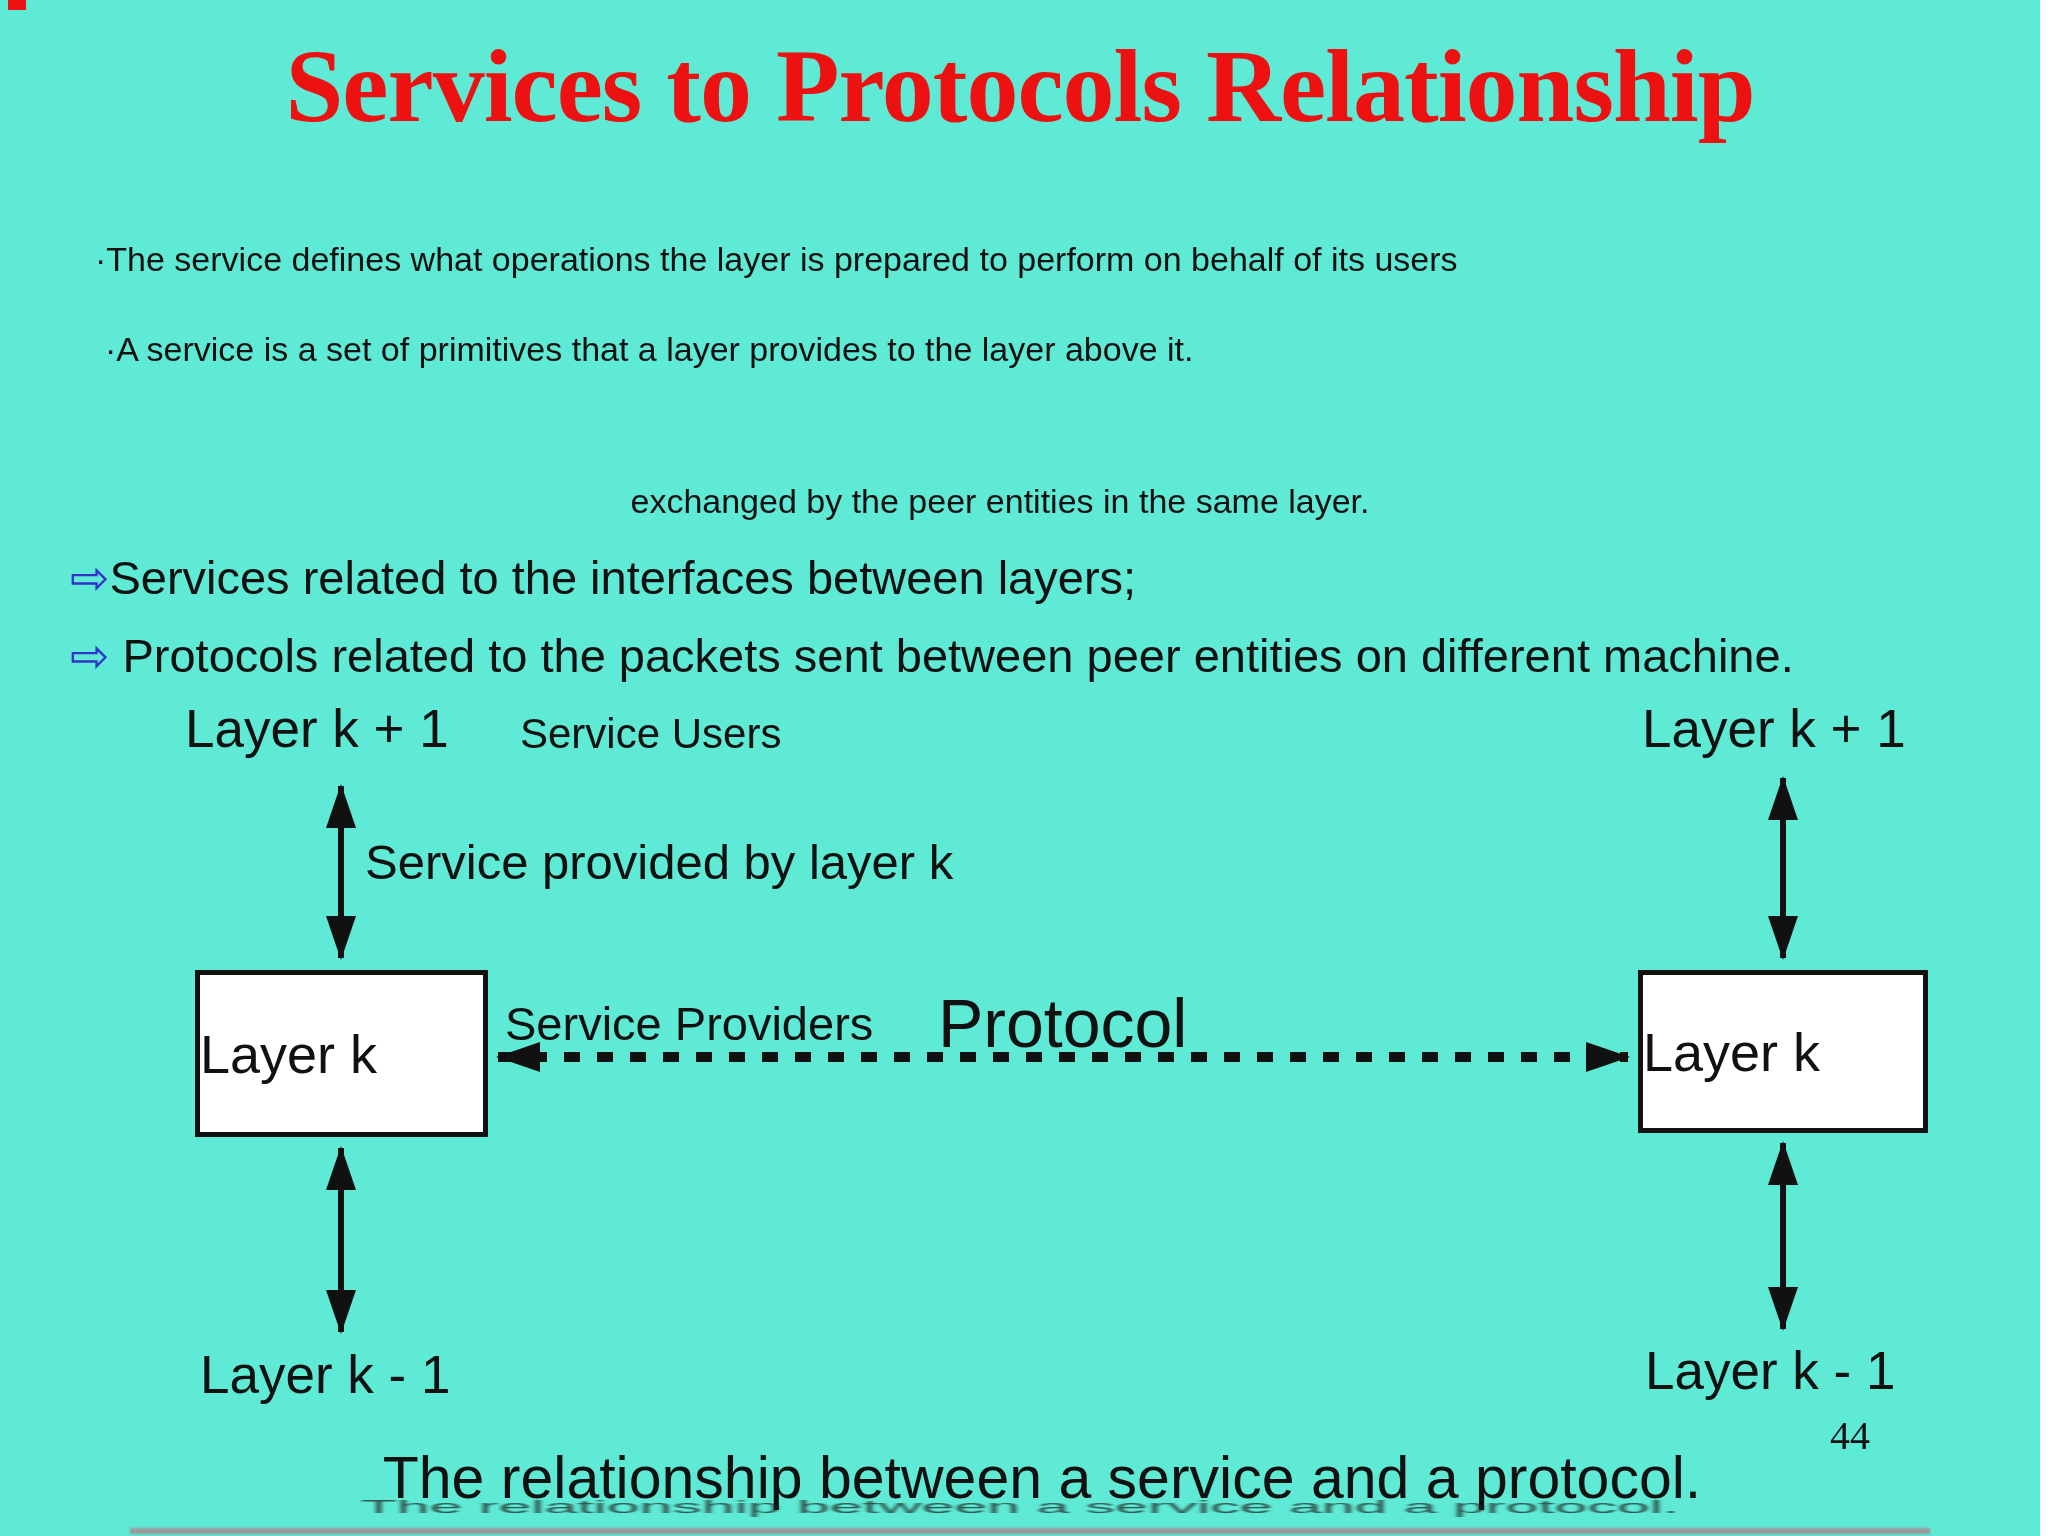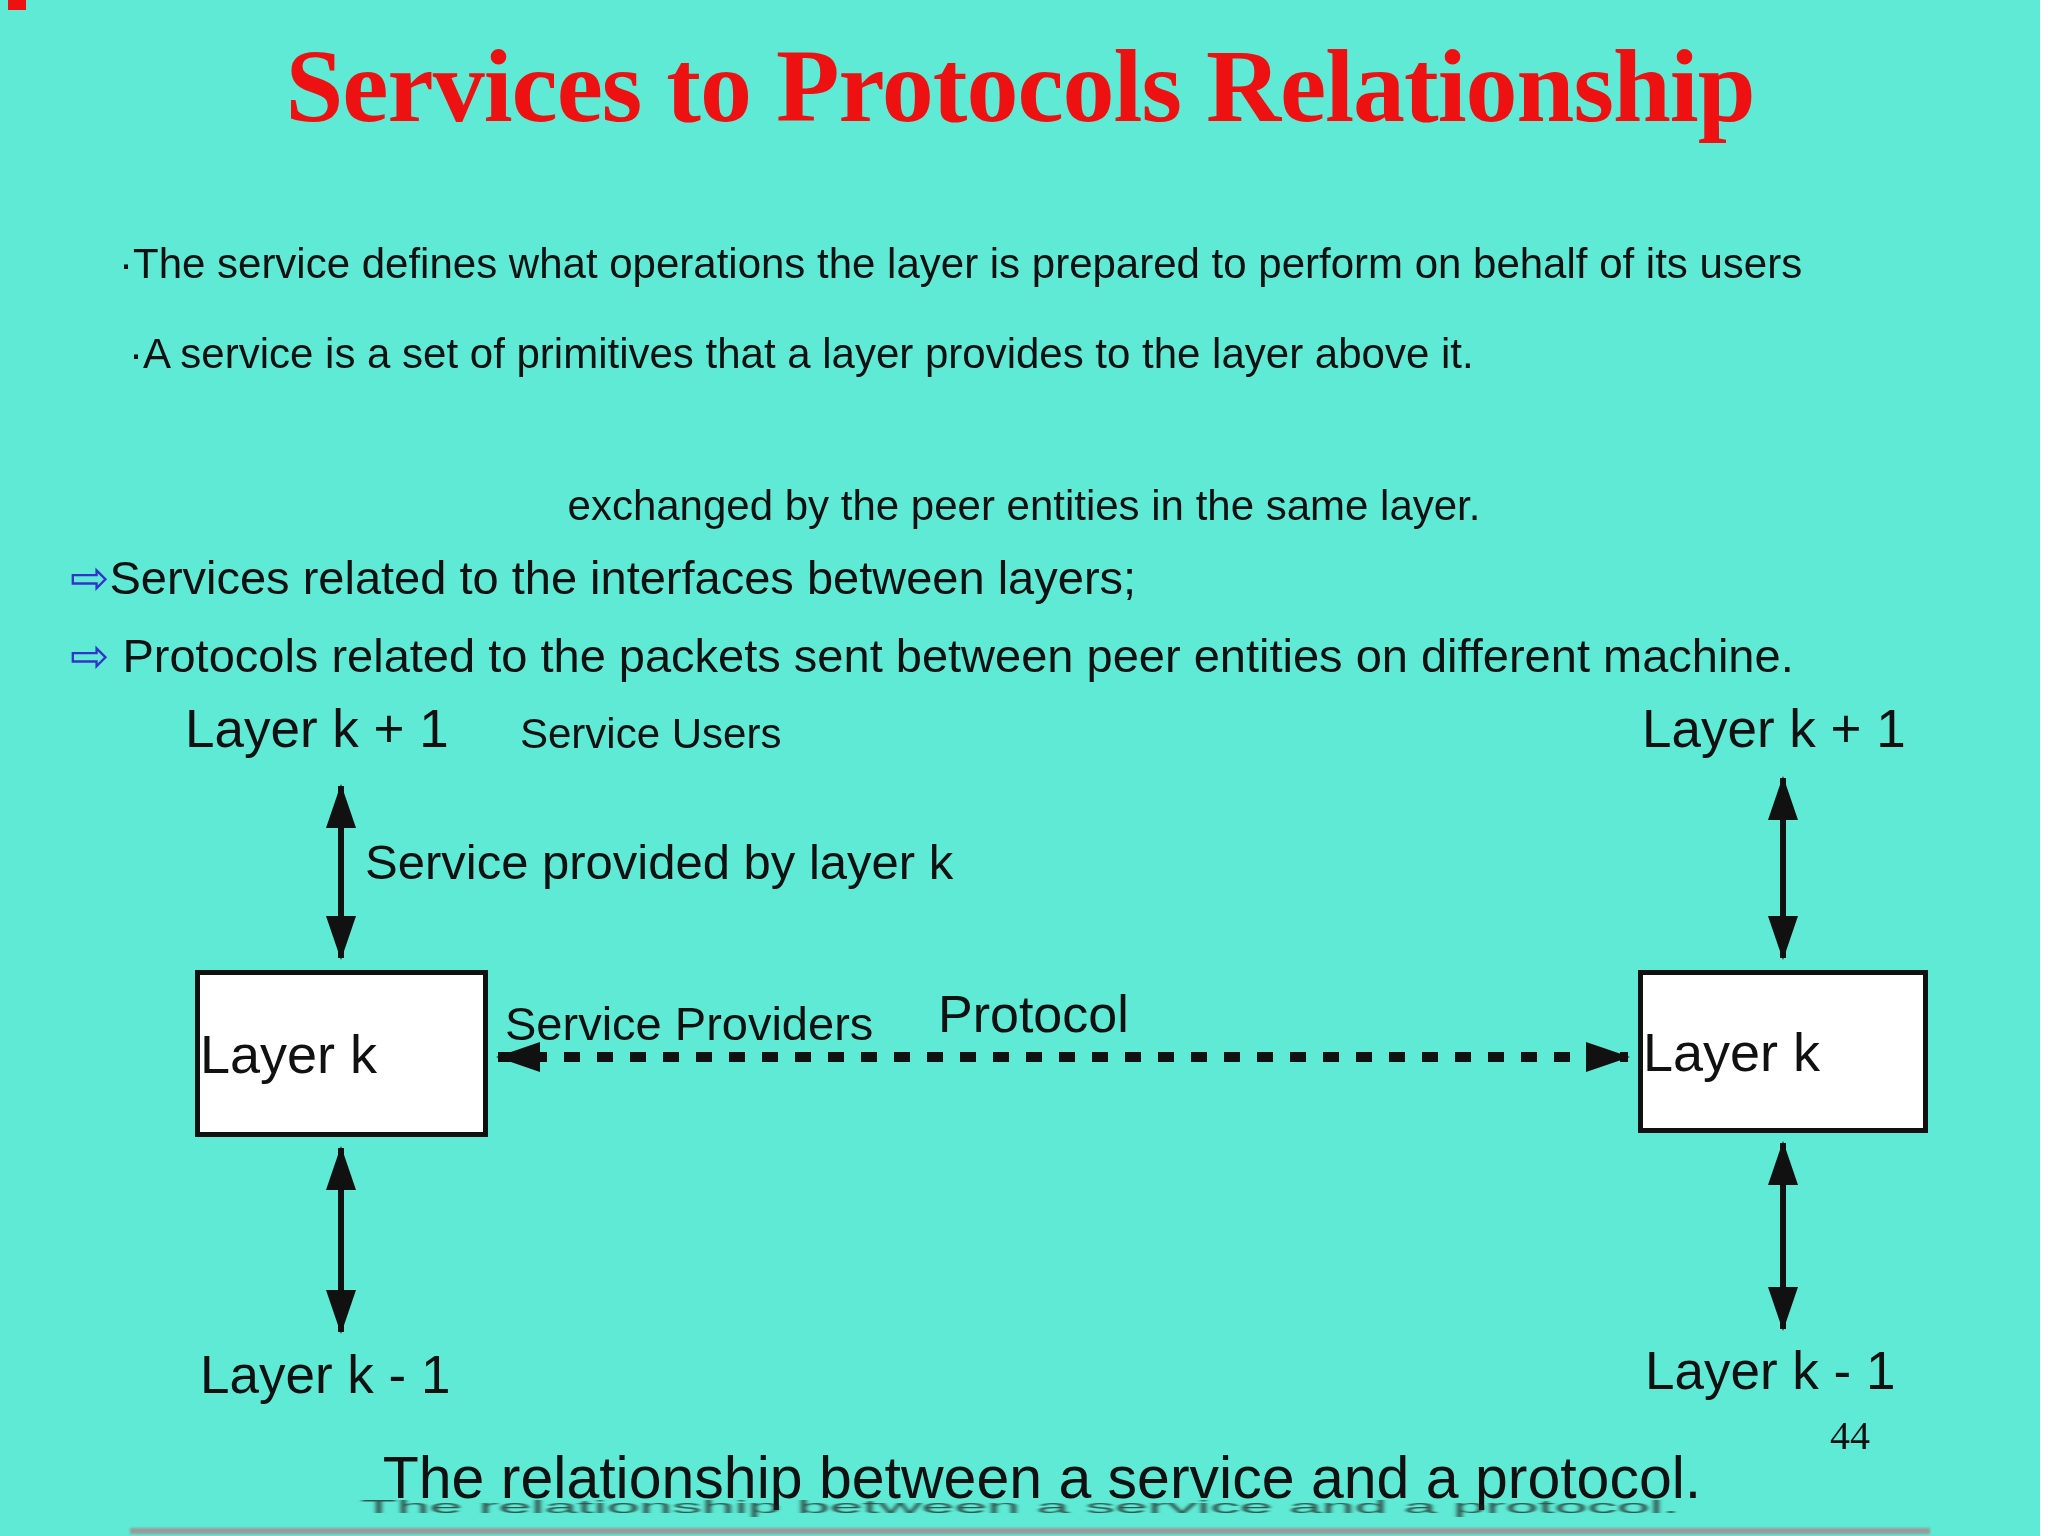--- a/index.html
+++ b/index.html
@@ -6,21 +6,21 @@
   #page{
     position:relative;width:2040px;height:1536px;background:#5eead4;
     overflow:hidden;color:#111;font-family:"Liberation Sans",sans-serif;
   }
   .abs{position:absolute;}
   #title{
     left:0;right:0;top:26px;text-align:center;
     font-family:"Liberation Serif",serif;font-weight:bold;font-size:104px;
     letter-spacing:-1px;white-space:nowrap;
   }
-  .bullet{font-size:42px;white-space:nowrap;color:#111;margin-left:24px;}
+  .bullet{font-size:34px;white-space:nowrap;color:#111;}
   .arrowline{font-size:47px;white-space:nowrap;color:#111;}
   .arrowline .marker{font-weight:normal;}
   .dlabel{white-space:nowrap;color:#111;}
   .layerbox{
     border:5px solid #111;display:flex;align-items:center;
     font-size:54px;background:#fff;box-sizing:border-box;
   }
   #page-num{font-family:"Liberation Serif",serif;font-size:40px;}
   #caption{left:0;right:0;top:1444px;text-align:center;font-size:59px;white-space:nowrap;padding-left:44px;}
   #caption-ghost{
@@ -64,21 +64,21 @@
     <line x1="498" y1="1057" x2="1628" y2="1057" stroke="#111" stroke-width="10" stroke-dasharray="16 17" marker-start="url(#tri)" marker-end="url(#tri)"></line>
   </svg>
 
   <div class="abs dlabel" style="left:185px;top:698px;font-size:53px;">Layer k + 1</div>
   <div class="abs dlabel" style="left:520px;top:710px;font-size:42px;">Service Users</div>
   <div class="abs dlabel" style="left:1642px;top:698px;font-size:53px;">Layer k + 1</div>
 
   <div class="abs dlabel" style="left:365px;top:834px;font-size:49px;">Service provided by layer k</div>
 
   <div class="abs dlabel" style="left:505px;top:996px;font-size:47px;">Service Providers</div>
-  <div class="abs dlabel" style="left:938px;top:984px;font-size:52px;">Protocol</div>
+  <div class="abs dlabel" style="left:938px;top:984px;font-size:68px;">Protocol</div>
 
   <div class="abs layerbox" style="left:195px;top:970px;width:293px;height:167px;">
     <span>Layer k</span>
   </div>
   <div class="abs layerbox" style="left:1638px;top:970px;width:290px;height:163px;">
     <span>Layer k</span>
   </div>
 
   <div class="abs dlabel" style="left:200px;top:1344px;font-size:53px;">Layer k - 1</div>
   <div class="abs dlabel" style="left:1645px;top:1340px;font-size:53px;">Layer k - 1</div>

